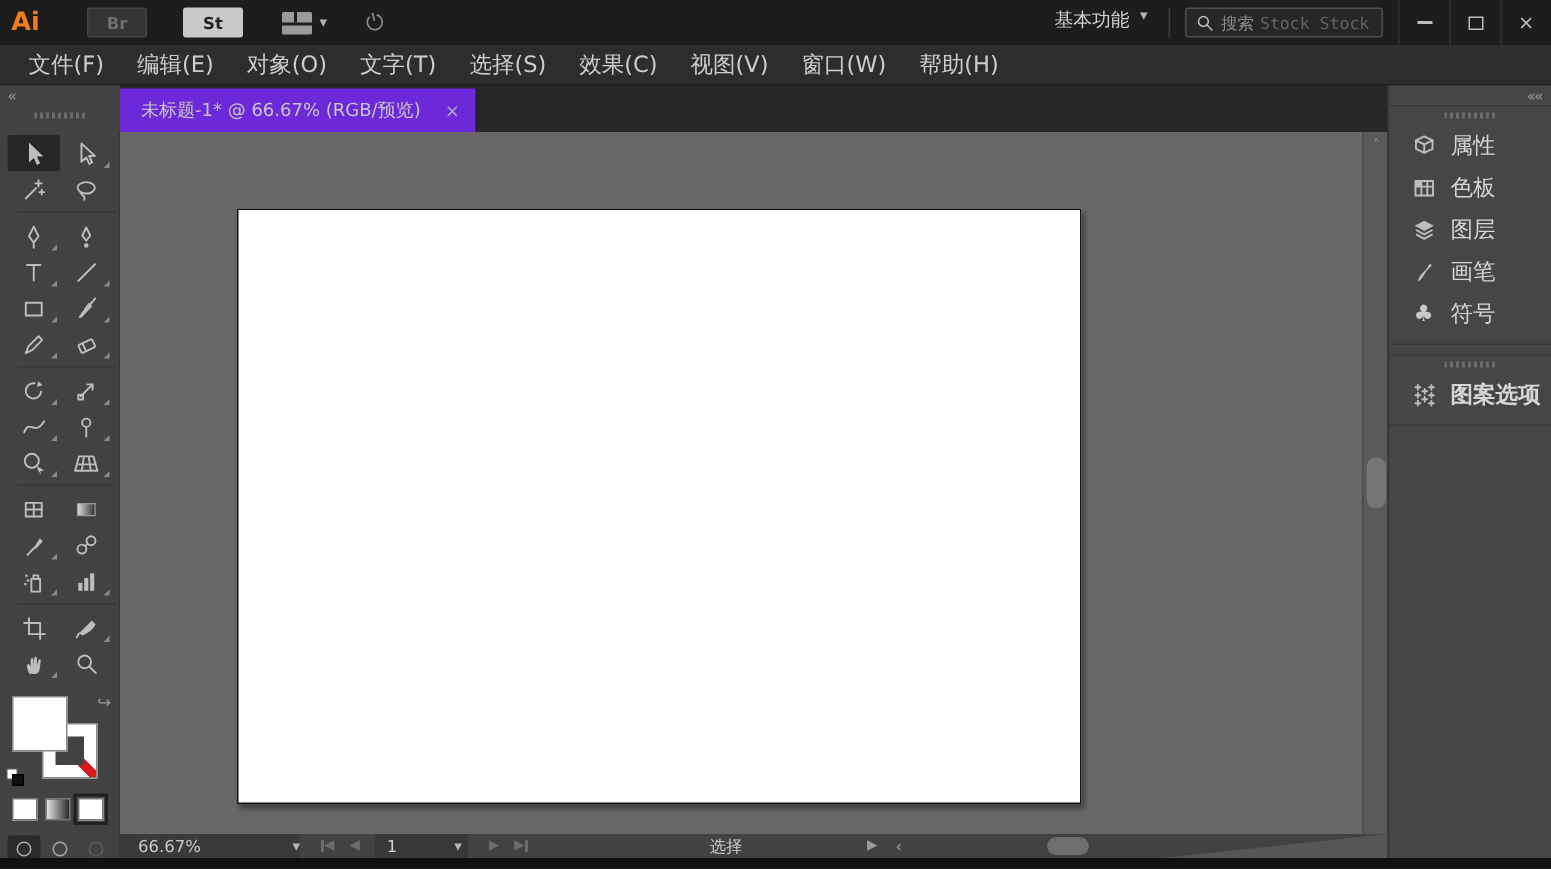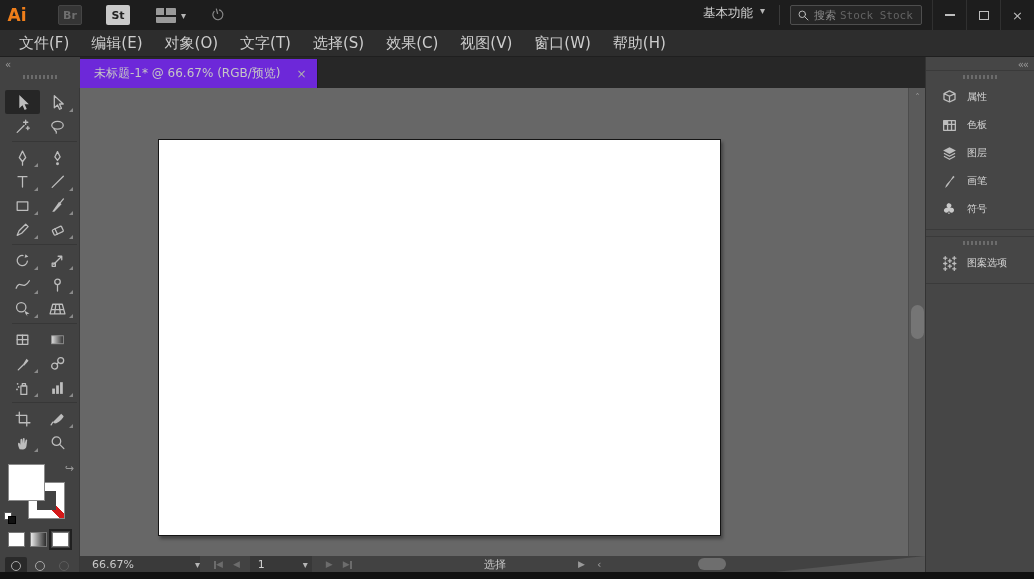--- a/index.html
+++ b/index.html
@@ -5,21 +5,21 @@
   html,body{margin:0;padding:0;background:#000;}
   *{box-sizing:border-box;font-family:"DejaVu Sans","Liberation Sans",sans-serif;}
   #app{position:relative;width:1034px;height:579px;background:#424242;overflow:hidden;
        font-size:12px;color:#cfcfcf;-webkit-font-smoothing:antialiased;}
 
   
   .titlebar{position:absolute;left:0;top:0;width:1034px;height:30px;background:#1d1d1d;
             display:flex;align-items:center;}
   .ai-logo{width:34px;height:30px;display:flex;align-items:center;justify-content:center;
            color:#ef7e1a;font-weight:bold;font-size:17px;}
-  .tb-tile{width:24px;height:20px;margin-left:24px;border-radius:2px;display:flex;
+  .tb-tile{width:40px;height:20px;margin-left:24px;border-radius:2px;display:flex;
            align-items:center;justify-content:center;font-size:11px;font-weight:bold;}
   .tile-br{background:#353535;color:#6f6f6f;border:1px solid #454545;}
   .tile-st{background:#c9c9c9;color:#222;}
   .ws-switch{display:flex;align-items:center;margin-left:26px;gap:5px;cursor:default;}
   .ws-icon{width:20px;height:15px;background:#9a9a9a;border-radius:1px;position:relative;}
   .ws-icon::after{content:"";position:absolute;left:8px;top:0;width:2px;height:7px;background:#1d1d1d;}
   .ws-icon::before{content:"";position:absolute;left:0;top:7px;width:20px;height:2px;background:#1d1d1d;}
   .chev{color:#b5b5b5;font-size:10px;}
   .touch-icon{margin-left:26px;color:#8b8b8b;font-size:15px;transform:rotate(-15deg);}
   .tb-right{margin-left:auto;display:flex;align-items:center;height:30px;}
@@ -100,34 +100,34 @@
 
   
   .dock{position:absolute;left:925px;top:57px;width:109px;height:515px;background:#464646;
         border-left:1px solid #333;}
   .collapse-r{position:absolute;right:6px;top:2px;color:#9a9a9a;font-size:10px;letter-spacing:-1px;}
   .dock-group{position:relative;margin-top:0;border-top:1px solid #3a3a3a;border-bottom:1px solid #3a3a3a;
               padding:12px 0 6px 0;}
   .dock-group .grip{top:4px;}
   .dock-item{height:28px;display:flex;align-items:center;gap:9px;padding-left:14px;cursor:default;}
   .dock-icon{width:18px;display:flex;justify-content:center;color:#c9c9c9;font-size:15px;}
-  .dock-label{color:#d6d6d6;font-size:10px;white-space:nowrap;}
+  .dock-label{color:#d6d6d6;font-size:15px;white-space:nowrap;}
 
   
   .statusbar{position:absolute;left:80px;top:556px;width:845px;height:16px;background:#424242;
              display:flex;align-items:center;font-size:11px;color:#c9c9c9;}
   .zoom-field{display:flex;align-items:center;width:120px;padding-left:12px;gap:0;height:16px;
               background:#3a3a3a;}
   .zoom-text{flex:1;}
   .nav{display:flex;align-items:center;gap:10px;margin-left:14px;color:#6c6c6c;font-size:9px;}
   .navbar{display:inline-block;width:2px;height:8px;background:#6c6c6c;vertical-align:middle;}
   .page-field{display:flex;align-items:center;width:62px;height:16px;background:#383838;
               padding-left:8px;color:#d0d0d0;font-size:11px;}
   .page-field .chev{margin-left:auto;margin-right:4px;}
-  .status-text{position:absolute;left:305px;width:220px;text-align:center;color:#c9c9c9;}
+  .status-text{position:absolute;left:294px;width:220px;text-align:center;color:#c9c9c9;}
   .tray{position:absolute;left:498px;display:flex;gap:12px;color:#9a9a9a;font-size:9px;align-items:center;}
   .hthumb{position:absolute;left:618px;top:2px;width:28px;height:12px;background:#6e6e6e;border-radius:6px;}
   .wedge{position:absolute;right:0;top:0;width:150px;height:16px;background:#565656;
          clip-path:polygon(0 100%,100% 0,100% 100%);}
 
   .bottomstrip{position:absolute;left:0;top:572px;width:1034px;height:7px;background:#111;}
 
   svg .s{stroke:#bdbdbd;stroke-width:1.2;fill:none;stroke-linecap:round;stroke-linejoin:round;}
   svg .f{fill:#bdbdbd;stroke:none;}
 </style>
@@ -571,21 +571,21 @@
               <use href="#i-brushp"></use>
             </svg>
           </span>
         <span class="dock-label">画笔</span>
       </div>
       <div class="dock-item">
         <span class="dock-icon">♣</span>
         <span class="dock-label">符号</span>
       </div>
     </div>
-    <div class="dock-group" style="margin-top:6px;">
+    <div class="dock-group" style="margin-top:6px;font-weight:bold;">
       <span class="grip"></span>
       <div class="dock-item">
         <span class="dock-icon">
             <svg width="17" height="17">
               <use href="#i-pattern"></use>
             </svg>
           </span>
         <span class="dock-label">图案选项</span>
       </div>
     </div>

